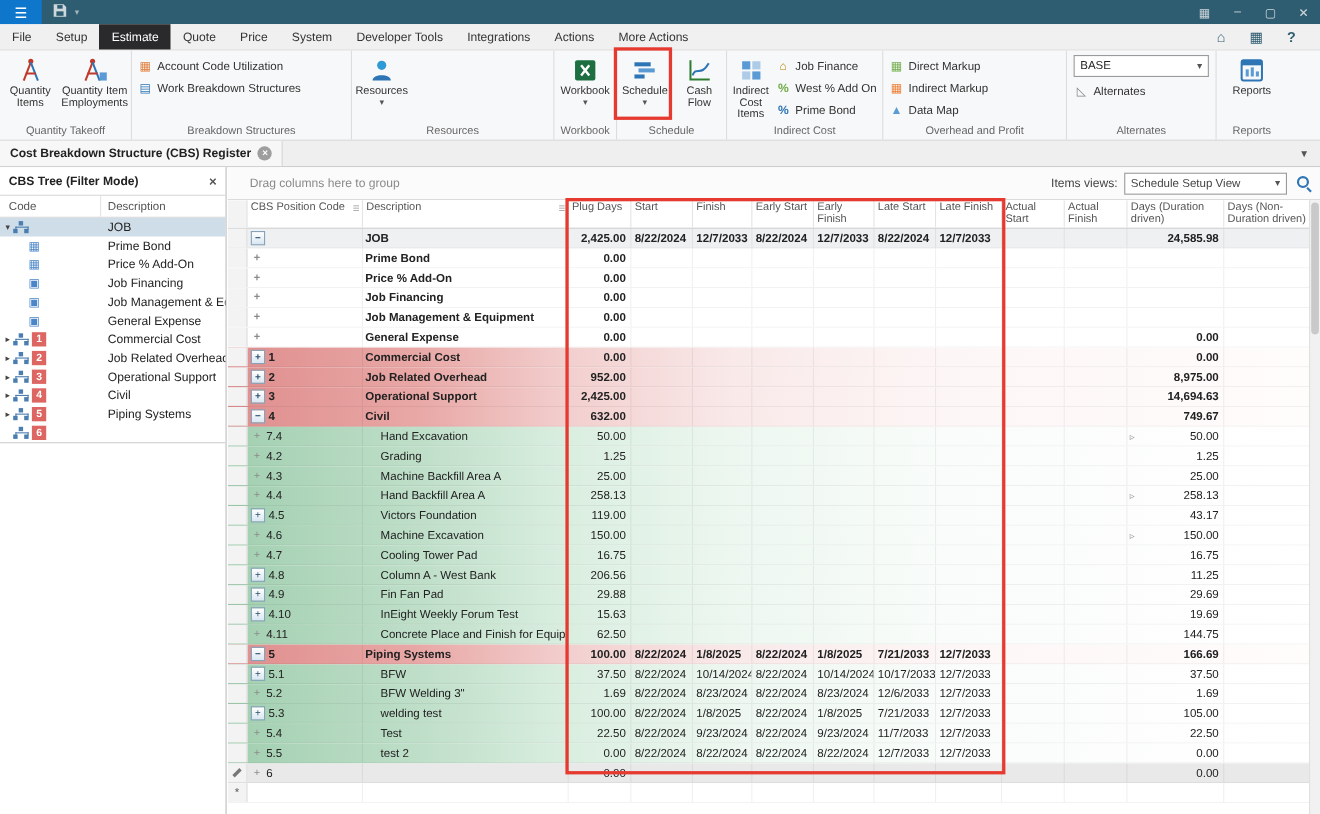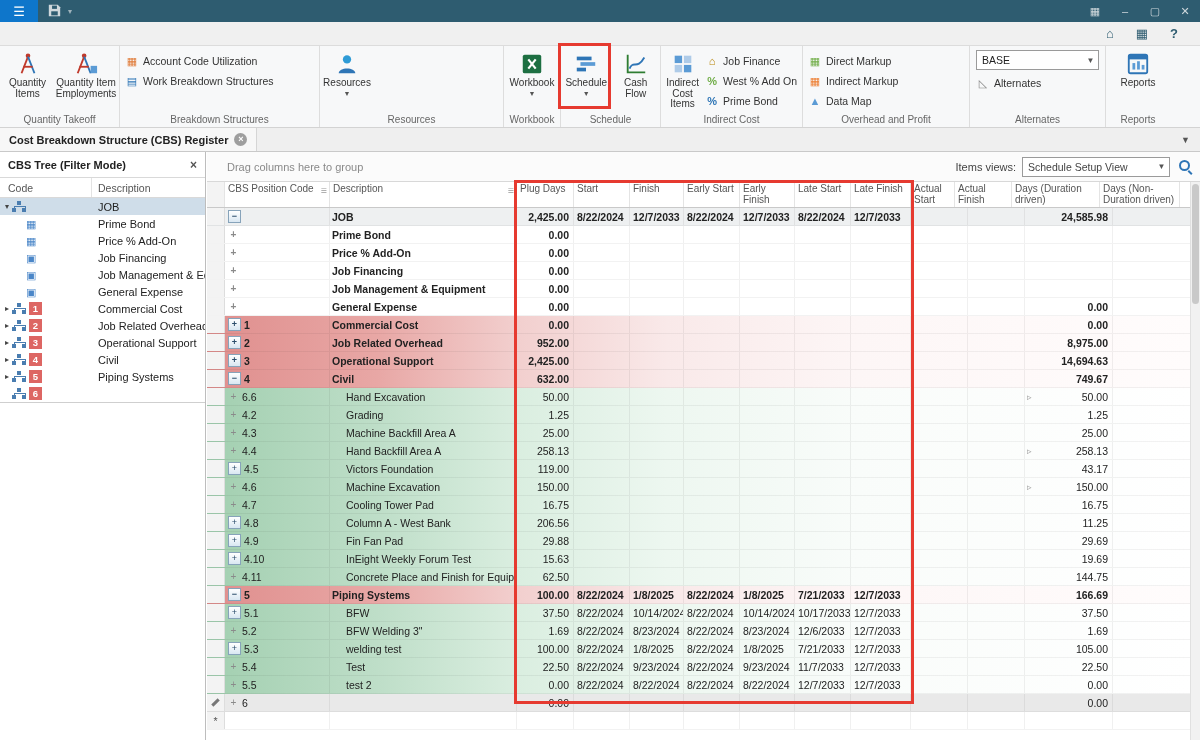--- a/index.html
+++ b/index.html
@@ -119,20 +119,32 @@
   <div class="tb-caret">▾</div>
   <div class="tb-right">
     <span class="tb-btn">▦</span>
     <span class="tb-btn">–</span>
     <span class="tb-btn">▢</span>
     <span class="tb-btn">✕</span>
   </div>
 </div>
 
 <div class="menubar">
+  <div id="menu-items" style="display:flex;align-items:stretch">
+      <div class="mtab">File</div>
+      <div class="mtab">Setup</div>
+      <div class="mtab act">Estimate</div>
+      <div class="mtab">Quote</div>
+      <div class="mtab">Price</div>
+      <div class="mtab">System</div>
+      <div class="mtab">Developer Tools</div>
+      <div class="mtab">Integrations</div>
+      <div class="mtab">Actions</div>
+      <div class="mtab">More Actions</div>
+    </div>
   <div class="menu-right">
     <span>⌂</span>
     <span>▦</span>
     <span style="font-weight:bold">?</span>
   </div>
 </div>
 
 <div class="ribbon">
 
   <div class="rgroup" style="width:120px">
@@ -474,21 +486,21 @@
           </div>
           <div class="ghc" style="width: 55px;">
             <span>Early Finish</span>
           </div>
           <div class="ghc" style="width: 56px;">
             <span>Late Start</span>
           </div>
           <div class="ghc" style="width: 60px;">
             <span>Late Finish</span>
           </div>
-          <div class="ghc" style="width: 44px;">
+          <div class="ghc" style="width: 57px;">
             <span>Actual Start</span>
           </div>
           <div class="ghc" style="width: 57px;">
             <span>Actual Finish</span>
           </div>
           <div class="ghc" style="width: 88px;">
             <span>Days (Duration driven)</span>
           </div>
           <div class="ghc" style="width: 80px;">
             <span>Days (Non-Duration driven)</span>
@@ -708,21 +720,21 @@
             <div class="gc c-date" style="width: 57px;"></div>
             <div class="gc c-num" style="width: 88px;">
               <span>749.67</span>
             </div>
             <div class="gc c-num" style="width: 80px;"></div>
           </div>
           <div class="grow s-green">
             <div class="gc c-ind" style="width: 18px;"></div>
             <div class="gc c-code" style="width: 105px;">
               <span class="expplain">+</span>
-              <span class="codetext">6.6</span>
+              <span class="codetext">7.4</span>
             </div>
             <div class="gc c-desc" style="width: 187px;">
               <span style="padding-left: 16px;">Hand Excavation</span>
             </div>
             <div class="gc c-num" style="width: 57px;">50.00</div>
             <div class="gc c-date" style="width: 56px;"></div>
             <div class="gc c-date" style="width: 54px;"></div>
             <div class="gc c-date" style="width: 56px;"></div>
             <div class="gc c-date" style="width: 55px;"></div>
             <div class="gc c-date" style="width: 56px;"></div>

